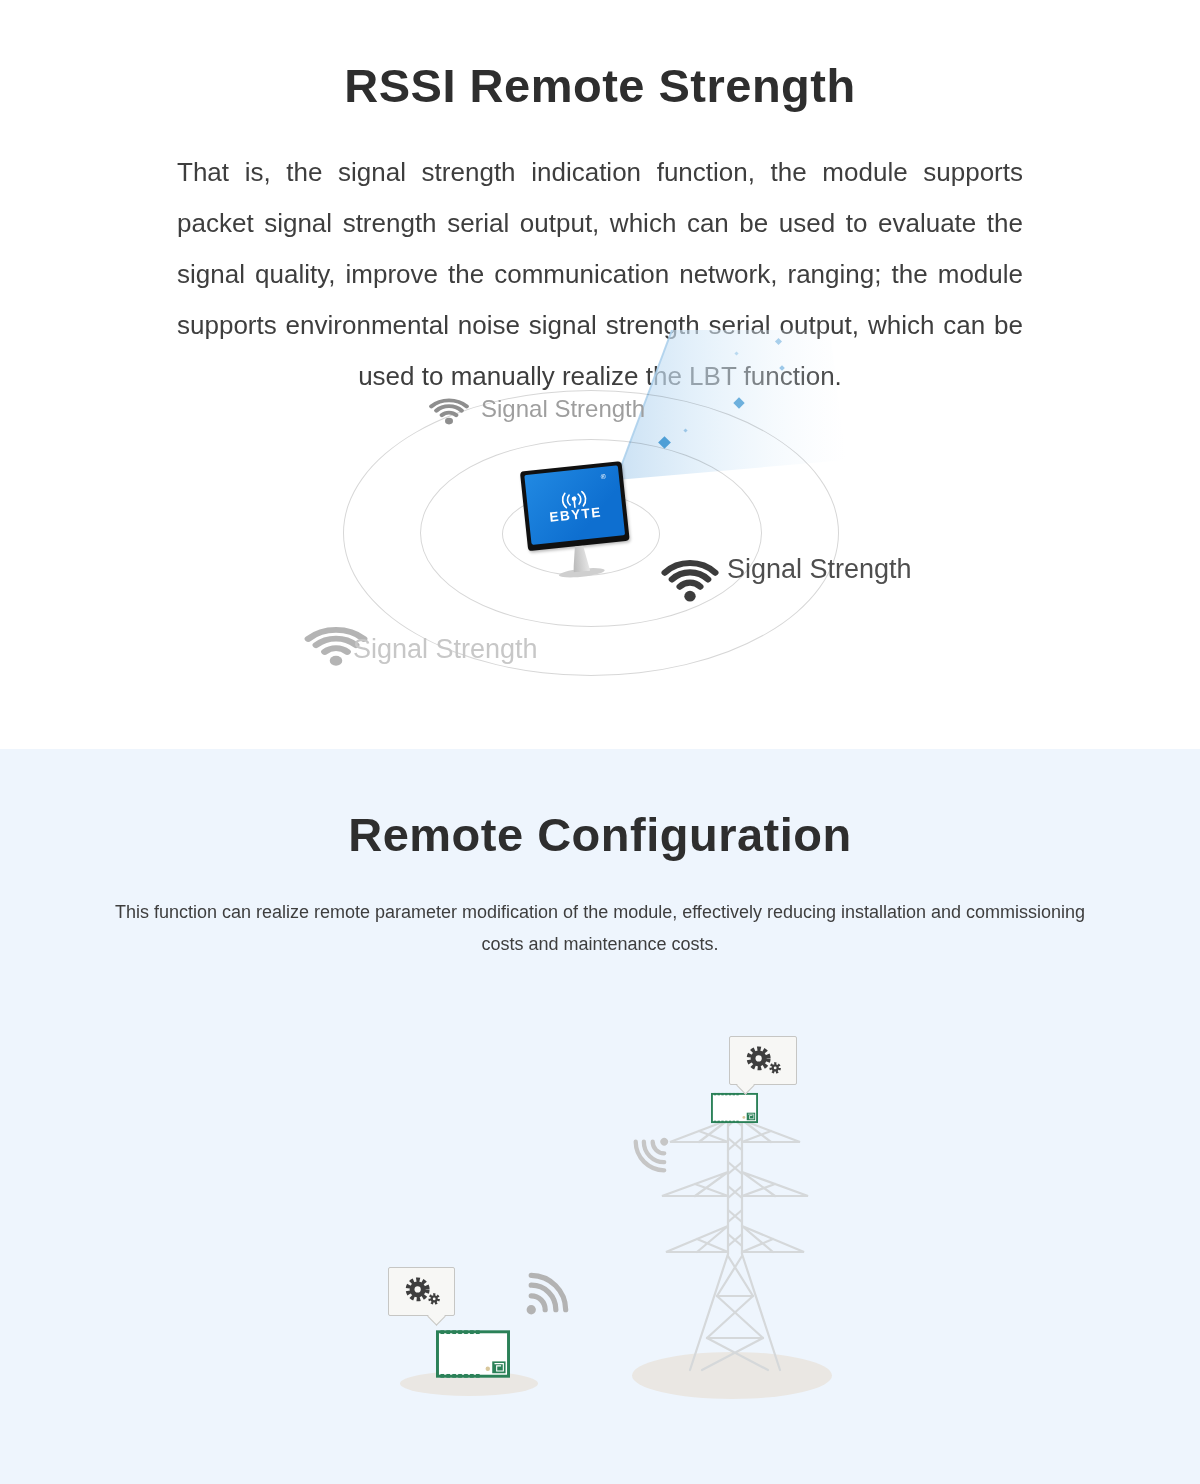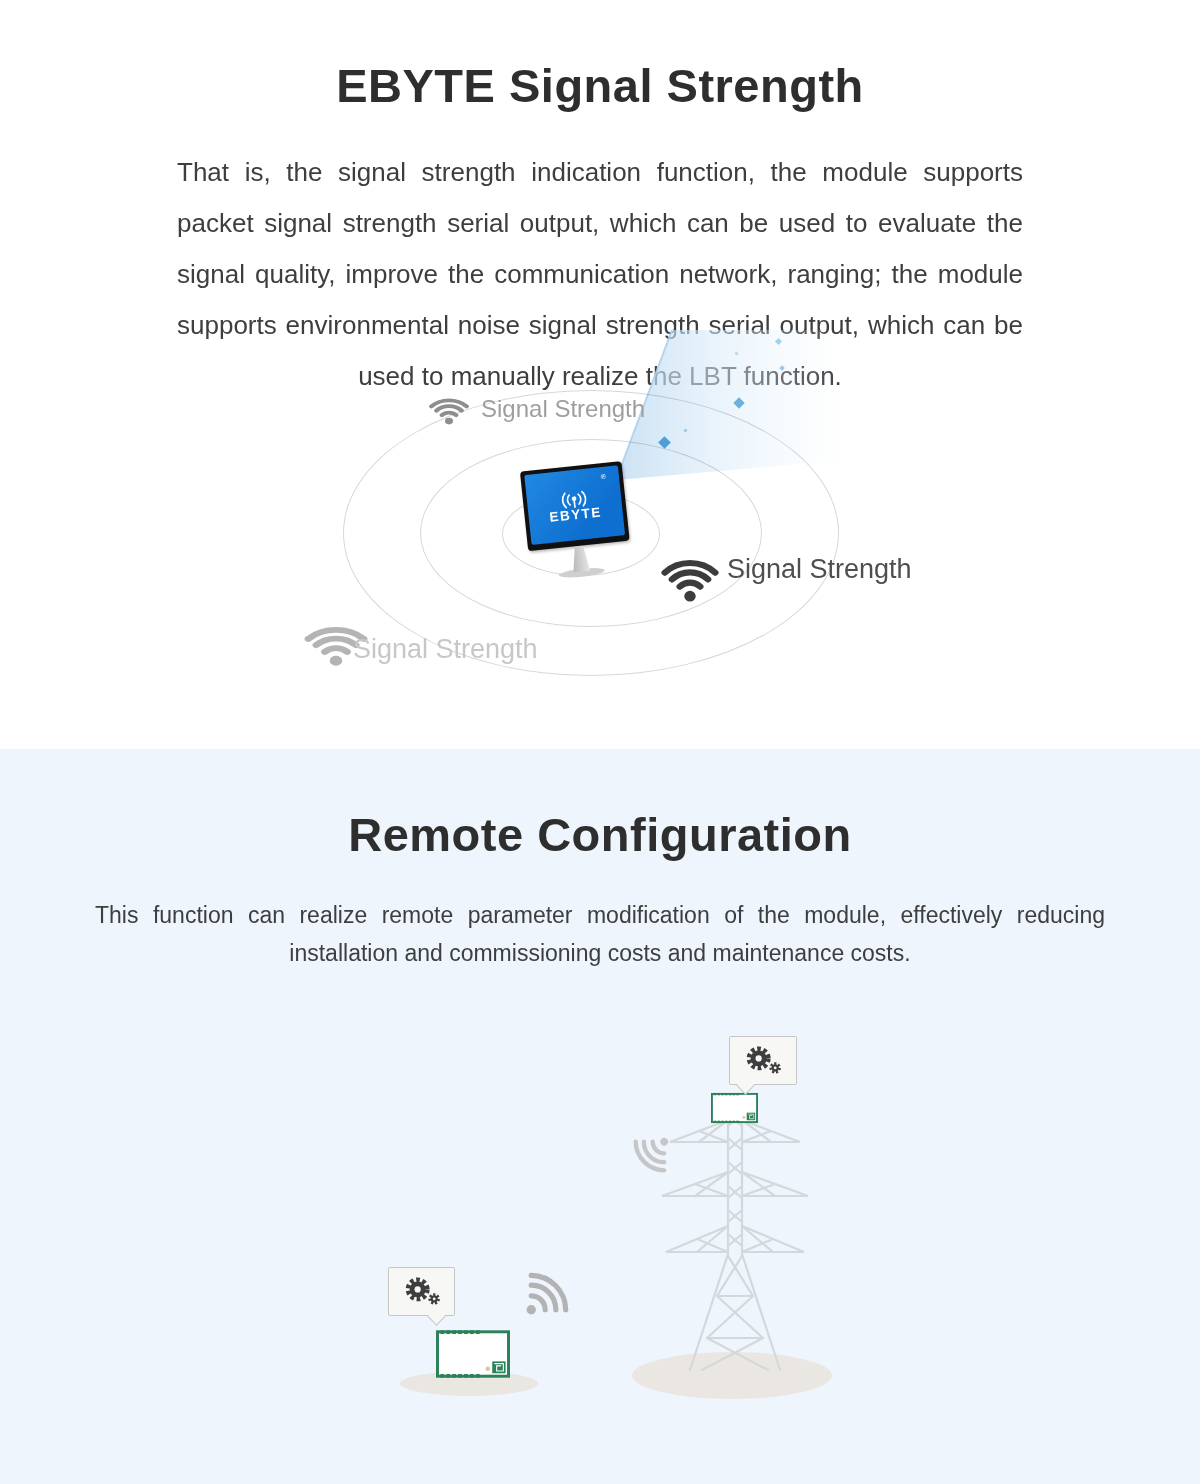--- a/index.html
+++ b/index.html
@@ -5,21 +5,21 @@
   html,body{margin:0;padding:0;}
   body{width:1200px;font-family:"Liberation Sans","DejaVu Sans",sans-serif;background:#fff;}
   .sec{position:relative;overflow:hidden;width:1200px;}
   .sec1{height:749px;background:#ffffff;}
   .sec2{height:735px;background:#eef5fd;}
   .big-title{margin:0;padding-top:58px;text-align:center;font-size:47px;font-weight:700;
     color:#2e2e2e;letter-spacing:.5px;}
   .para{margin:34px auto 0;color:#3e3e3e;font-size:26px;line-height:51px;
     text-align:justify;text-align-last:center;}
   .para1{width:846px;}
-  .para2{width:1010px;text-align-last:center;line-height:38px;font-size:23px;}
+  .para2{width:1010px;text-align:center;text-align-last:center;line-height:32px;font-size:18px;}
   .abs{position:absolute;}
 
   
   .ellipse{position:absolute;border:1px solid rgba(0,0,0,.16);border-radius:50%;}
   .dm{position:absolute;transform:rotate(45deg);}
   .wifi{position:absolute;}
   .siglabel{position:absolute;white-space:nowrap;}
 
   
   .monitor{position:absolute;left:526px;top:466px;width:102px;height:122px;transform:rotate(-6deg);}
@@ -39,21 +39,21 @@
   .bubble{position:absolute;background:#f7f7f5;border:1.5px solid #c6c6c4;border-radius:2px;
     display:flex;align-items:center;justify-content:center;}
   .tail{position:absolute;bottom:-7.5px;width:12px;height:12px;background:#f7f7f5;
     border-right:1.5px solid #c6c6c4;border-bottom:1.5px solid #c6c6c4;transform:rotate(45deg);}
   .tail-r{right:11px;} .tail-l{left:9px;}
 </style>
 </head>
 <body>
 
 <section class="sec sec1">
-  <h1 class="big-title">EBYTE Signal Strength</h1>
+  <h1 class="big-title">RSSI Remote Strength</h1>
   <p class="para para1">That is, the signal strength indication function, the module supports packet signal strength serial output, which can be used to evaluate the signal quality, improve the communication network, ranging; the module supports environmental noise signal strength serial output, which can be used to manually realize the LBT function.</p>
 
   <div class="abs" style="left:0;top:0;width:1200px;height:749px;">
 
     <svg class="abs" style="left:598px;top:330px;" width="250" height="160">
       <defs>
         <linearGradient id="beamg" x1="0" y1="0" x2="1" y2="0">
           <stop offset="0" stop-color="#b9d7f0" stop-opacity="0.75"></stop>
           <stop offset="0.45" stop-color="#d9ebf9" stop-opacity="0.55"></stop>
           <stop offset="1" stop-color="#eaf4fc" stop-opacity="0"></stop>

